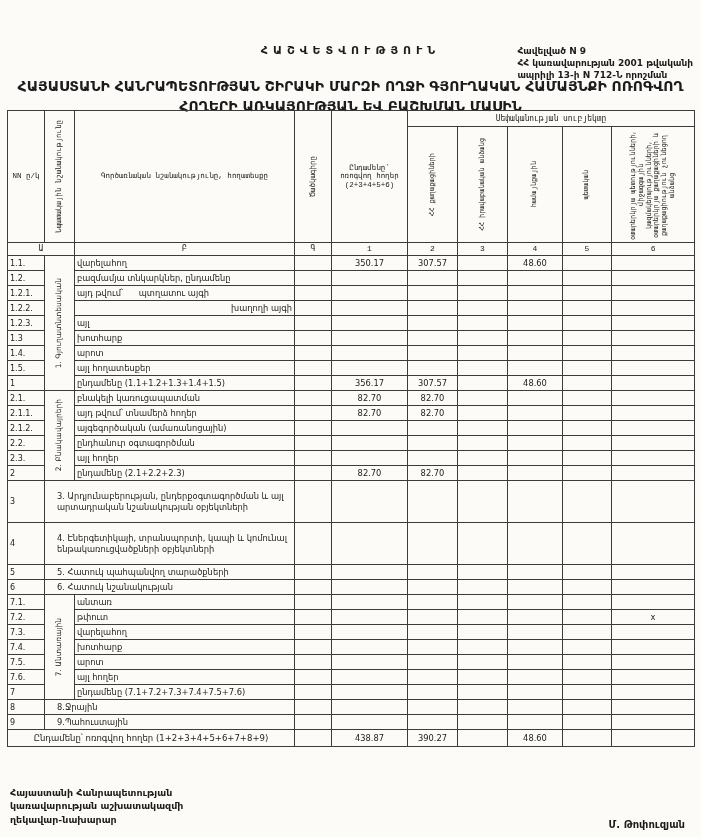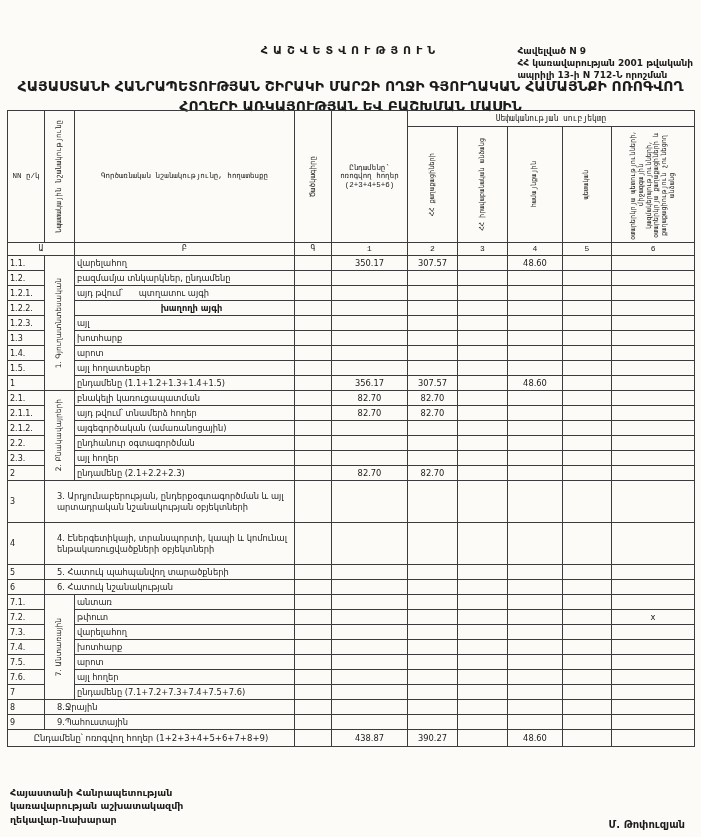--- a/index.html
+++ b/index.html
@@ -24,21 +24,21 @@
   .report thead th { font-size:7.5px; line-height:1.15;font-family:Liberation Mono, monospace; }
   .ownership-top { height:16px; font-size:8px !important; }
   .ownership-row th { height:116px; }
   .letters-row th { height:13px; font-size:8px !important; }
   .vert { writing-mode:vertical-rl; transform:rotate(180deg); margin:0 auto;
     line-height:1.12; white-space:normal; }
   th .vert { max-height:112px; font-size:7px; }
   th .vert.narrow { max-height:130px; font-size:7.5px; }
   td.num { text-align:left; padding-left:2px; font-size:8px; }
   td.name { text-align:left; font-size:8.3px; white-space:nowrap; }
-  td.name.center { text-align:center; padding-left:16px;font-weight:bold; }
+  td.name.center { text-align:right; padding-left:16px; }
   td.name.spanname { padding-left:12px; white-space:normal; line-height:1.25; }
   td.seccell { padding:0; }
   .seccell .vert { font-size:7.5px; max-height:999px; }
   td.val { font-size:8.3px; }
   tbody tr { height:15px; }
   tr.tall { height:42px; }
   tr.grand { height:17px; }
   td.gtotal { text-align:center; padding-left:2px; white-space:nowrap; font-size:8.5px;margin-top:16px; }
 
   .footer-left { position:absolute; left:10px; top:786px; font-size:9.5px;

